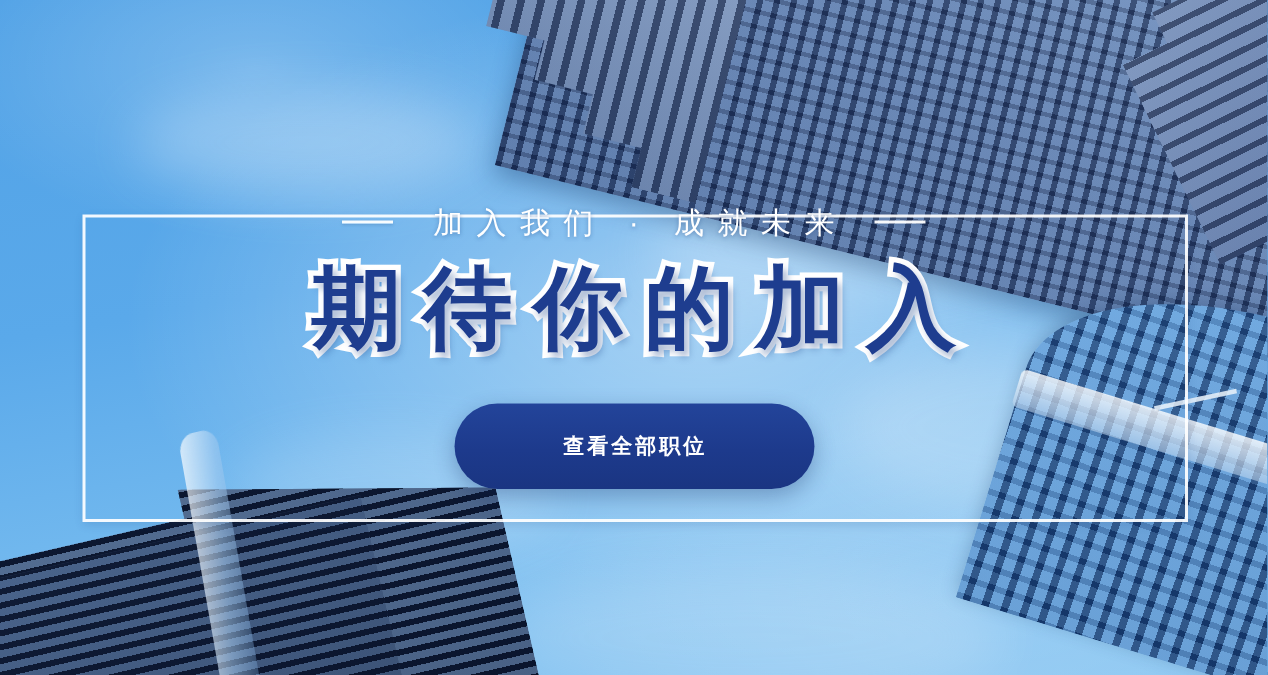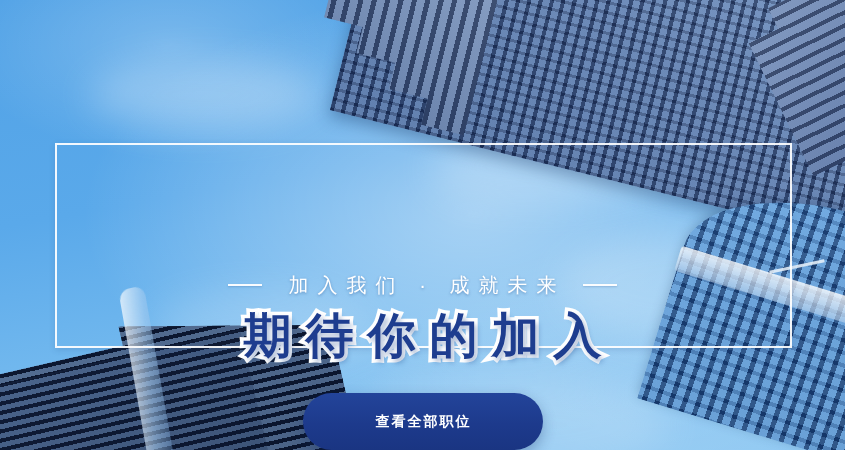--- a/index.html
+++ b/index.html
@@ -140,21 +140,21 @@
     left:55px; top:143px;
     width:737px; height:205px;
     border:2px solid rgba(255,255,255,.92);
     box-shadow:0 2px 6px rgba(40,80,140,.18);
     pointer-events:none;
   }
 
   
   .content {
     position:absolute; inset:0;
-    display:flex; flex-direction:column; align-items:center;justify-content:flex-end;
+    display:flex; flex-direction:column; align-items:center;
   }
 
   .subtitle-row {
     display:flex; align-items:center; justify-content:center;
     gap:18px;
     margin-top:131px;
     height:34px;
   }
   .sub-line {
     width:34px; height:2px;
@@ -166,21 +166,21 @@
     font-size:20px;
     font-weight:400;
     letter-spacing:9px;
     text-indent:9px;
     text-shadow:0 1px 3px rgba(30,70,135,.45);
     white-space:nowrap;
   }
 
   .title {
     margin-top:7px;
-    font-size:48px;
+    font-size:60px;
     font-weight:700;
     letter-spacing:14px;
     text-indent:14px;
     color:#1e3d8f;
     white-space:nowrap;
     -webkit-text-stroke:7px #ffffff;
     paint-order:stroke fill;
     text-shadow:3px 4px 5px rgba(40,80,145,.38);
     line-height:1.12;
   }

